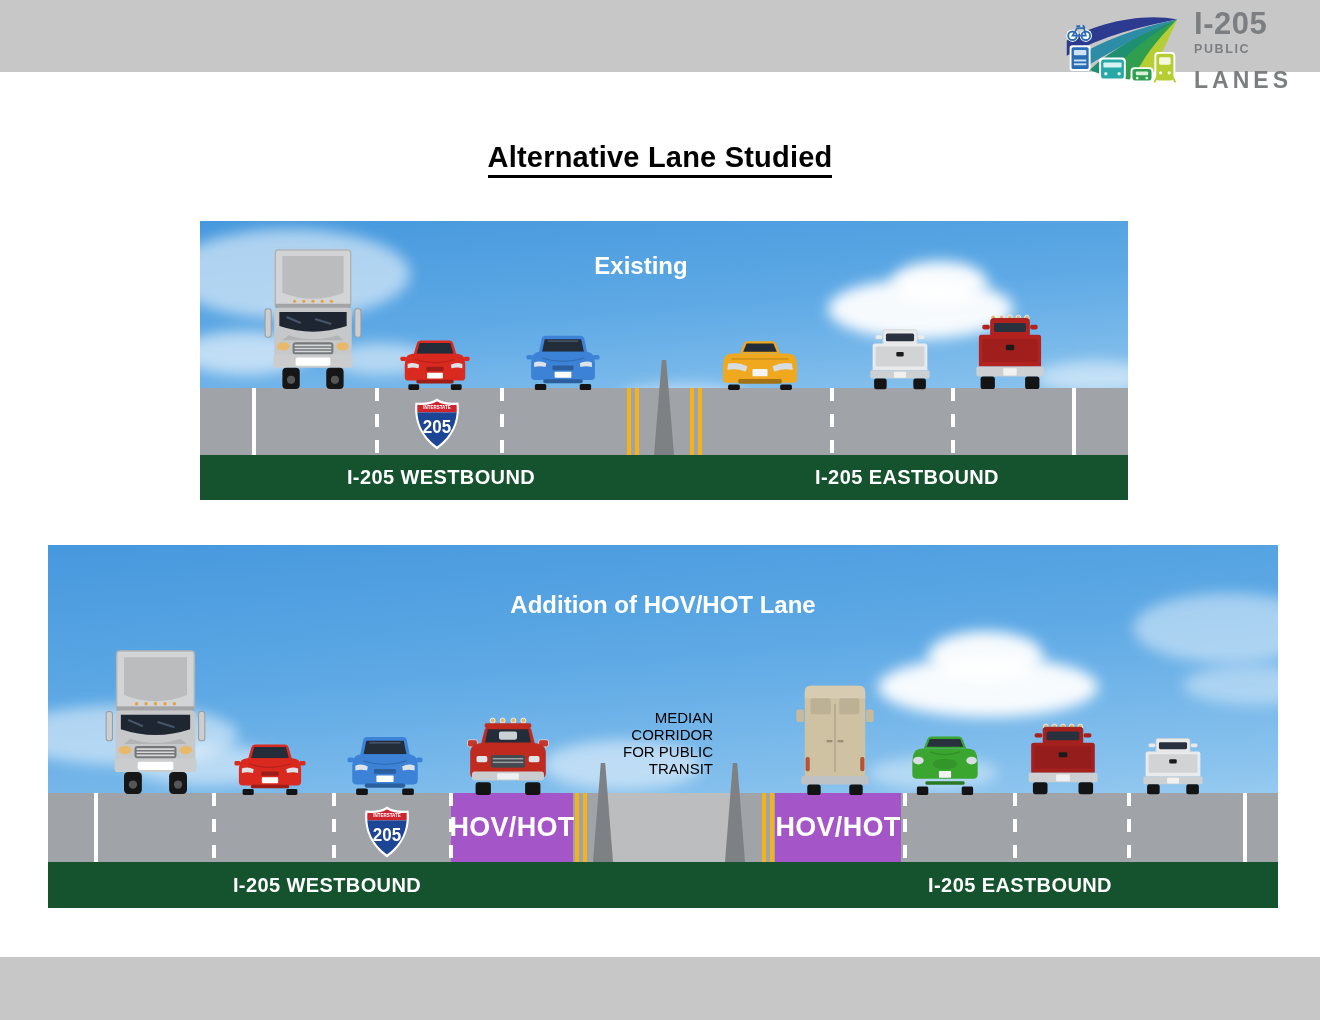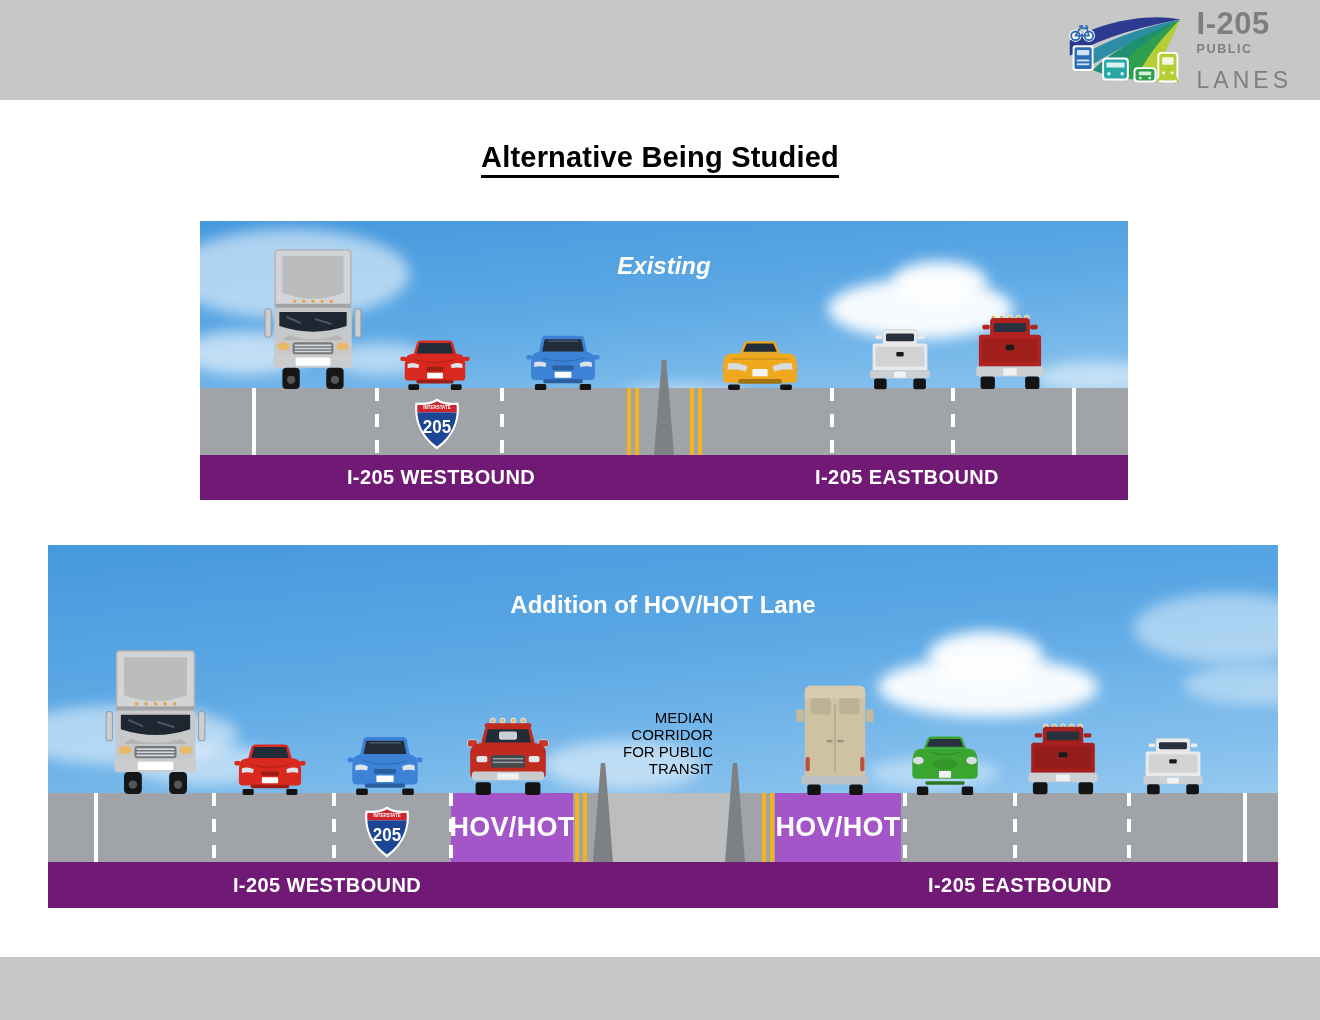--- a/index.html
+++ b/index.html
@@ -1,29 +1,29 @@
 <!DOCTYPE html>
 <html><head>
 <meta charset="utf-8">
 <style>
   * { margin:0; padding:0; box-sizing:border-box; }
   body { background:#fff; font-family:"Liberation Sans", sans-serif; }
   .page { position:relative; width:1320px; height:1020px; background:#ffffff; overflow:hidden; }
 
   
-  .topbar    { position:absolute; left:0; top:0;    width:1320px; height:100px; background:#c7c7c7; }
+  .topbar    { position:absolute; left:0; top:0;    width:1320px; height:72px; background:#c7c7c7; }
   .bottombar { position:absolute; left:0; top:957px; width:1320px; height:63px; background:#c7c7c7; }
 
   
   .logo { position:absolute; top:9px; right:28px; height:82px; display:flex; align-items:center; gap:10px; }
   .logo-mark svg { width:124px; height:80px; display:block; }
   .logo-text { color:#7c7f82; line-height:1; }
   .logo-l1 { font-size:31px; font-weight:bold; letter-spacing:0.5px; }
   .logo-l2 { font-size:12.5px; font-weight:bold; letter-spacing:1.6px; margin-top:4px; }
-  .logo-l3 { font-size:23px; font-weight:normal; letter-spacing:4px; margin-top:14px; }
+  .logo-l3 { font-size:23px; font-weight:bold; letter-spacing:4px; margin-top:14px; }
 
   
   .main-title { position:absolute; top:141px; left:0; width:100%; text-align:center; }
   .main-title span { font-size:29px; font-weight:bold; color:#000; border-bottom:3px solid #000; padding-bottom:2px; letter-spacing:0.2px; }
 
   
   .diagram { position:absolute; overflow:hidden; }
   .d1 { left:200px; top:221px; width:928px;  height:279px; }
   .d2 { left:48px;  top:545px; width:1230px; height:363px; }
   .sky { position:absolute; inset:0; background:linear-gradient(175deg,#4698dd 0%, #5ea9e5 35%, #8cc4ee 70%, #c9e6f8 100%); }
@@ -48,27 +48,27 @@
   .d1 .barrier  { left:454px; top:139px; width:20px; height:95px; }
   .d2 .barrier.w{ left:545px; top:218px; width:20px; height:99px; }
   .d2 .barrier.e{ left:677px; top:218px; width:20px; height:99px; }
 
   .shield { position:absolute; width:46px; height:52px; }
   .d1 .shield { left:214px; top:177px; }
   .d2 .shield { left:316px; top:261px; }
   .shield svg { width:100%; height:100%; display:block; }
 
   .diagram-title { position:absolute; transform:translateX(-50%); color:#fff; font-weight:bold; font-size:24px; white-space:nowrap; }
-  .d1 .diagram-title { left:464px; top:31px;font-style:italic; }
+  .d1 .diagram-title { left:441px; top:31px; }
   .d2 .diagram-title { left:615px; top:46px; }
 
   .median-note { position:absolute; left:620px; top:164px; transform:translateX(-50%); text-align:right;
                  font-size:15px; line-height:17px; color:#000; white-space:pre-line; }
 
-  .labelbar { position:absolute; left:0; width:100%; background:#701a75; }
+  .labelbar { position:absolute; left:0; width:100%; background:#14532d; }
   .d1 .labelbar { top:234px; height:45px; }
   .d2 .labelbar { top:317px; height:46px; }
   .labelbar span { position:absolute; top:0; height:100%; display:flex; align-items:center; transform:translateX(-50%);
                    color:#fff; font-weight:bold; font-size:20px; letter-spacing:0.4px; white-space:nowrap; }
 
   .vehicles { position:absolute; inset:0; }
   .vehicle { position:absolute; }
   .vehicle svg { width:100%; height:100%; display:block; }
 </style>
 </head>
@@ -126,21 +126,21 @@
       </div>
       <div class="logo-text">
         <div class="logo-l1">I-205</div>
         <div class="logo-l2">PUBLIC</div>
         <div class="logo-l3">LANES</div>
       </div>
     </div>
   </div>
 
   <div class="main-title">
-    <span>Alternative Being Studied</span>
+    <span>Alternative Lane Studied</span>
   </div>
 
   <section class="diagram d1">
     <div class="sky"></div>
     <div class="cloud" style="left:-30px; top:8px;  width:240px; height:90px; opacity:.55;"></div>
     <div class="cloud" style="left:-20px; top:110px; width:130px; height:44px; opacity:.6;"></div>
     <div class="cloud" style="left:130px; top:122px; width:100px; height:32px; opacity:.5;"></div>
     <div class="cloud" style="left:420px; top:163px; width:130px; height:26px; opacity:.45;"></div>
     <div class="cloud" style="left:628px; top:58px;  width:185px; height:60px; opacity:.95;"></div>
     <div class="cloud" style="left:692px; top:40px;  width:95px;  height:42px; opacity:.95;"></div>

